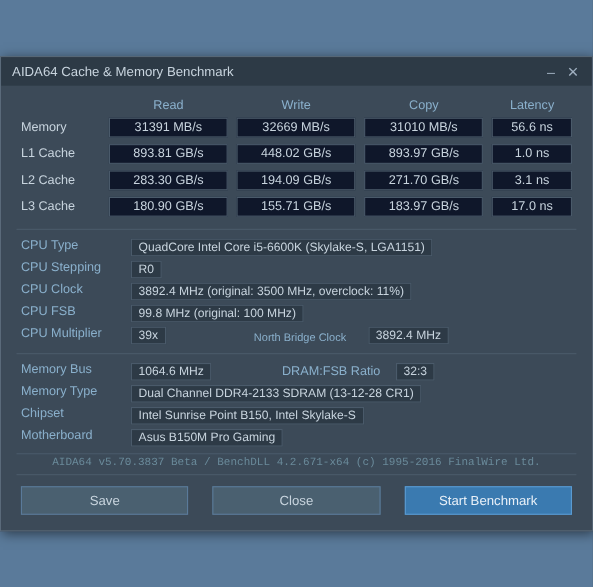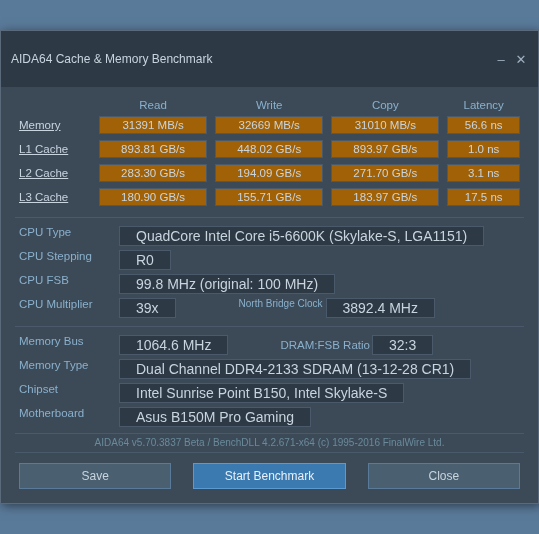--- a/index.html
+++ b/index.html
@@ -14,21 +14,21 @@
     }
     .window {
       width: 539px;
       background: #3c4a58;
       border: 1px solid #5a6a7a;
       box-shadow: 2px 2px 10px rgba(0,0,0,0.5);
     }
     .title-bar {
       background: #2d3a46;
       color: #c8d4de;
-      padding: 21px 10px;
+      padding: 6px 10px;
       display: flex;
       justify-content: space-between;
       align-items: center;
       font-size: 12px;
     }
     .title-bar-controls {
       display: flex;
       gap: 6px;
     }
     .title-btn {
@@ -63,24 +63,23 @@
       text-align: left;
     }
     .bench-table td {
       padding: 3px 4px;
       color: #c8d4de;
       font-size: 11.5px;
     }
     .bench-table td:first-child {
       color: #c8d4de;
       width: 80px;
-      text-decoration: underline;
     }
     .value-box {
-      background: #a16207;
+      background: #0f172a;
       border: 1px solid #4a5a6a;
       color: #c8d4de;
       text-align: center;
       padding: 2px 6px;
       font-size: 11.5px;
       min-width: 90px;
       display: block;
     }
     .value-box.latency {
       min-width: 60px;
@@ -118,40 +117,41 @@
       color: #8ab0cc;
       width: 100px;
       white-space: nowrap;
     }
     .info-table td.info-value {
       color: #c8d4de;
     }
     .info-value-box {
       background: #2d3a46;
       border: 1px solid #4a5a6a;
-      padding: 1px 16px;
+      padding: 1px 6px;
       display: inline-block;
-      font-size: 14px;
+      font-size: 11px;
       color: #c8d4de;
     }
     
     .multi-row {
       display: flex;
-      align-items: flex-start;
-      gap: 3px;
+      align-items: flex-end;
+      gap: 20px;
     }
     
     .footer-info {
       text-align: center;
       color: #6a8a9a;
       font-size: 10px;
       padding: 3px 0 4px 0;
       border-top: 1px solid #4a5a6a;
       border-bottom: 1px solid #4a5a6a;
       margin: 4px 0;
+      font-family: Liberation Mono, monospace;
     }
     .button-bar {
       display: flex;
       justify-content: space-between;
       padding: 6px 4px 8px 4px;
       gap: 22px;
     }
     .btn {
       flex: 1;
       padding: 5px 12px;
@@ -248,40 +248,46 @@
             <td>
               <span class="value-box">180.90 GB/s</span>
             </td>
             <td>
               <span class="value-box">155.71 GB/s</span>
             </td>
             <td>
               <span class="value-box">183.97 GB/s</span>
             </td>
             <td>
-              <span class="value-box latency">17.5 ns</span>
+              <span class="value-box latency">17.0 ns</span>
             </td>
           </tr>
         </tbody>
     </table>
 
     <hr class="divider">
 
     <table class="info-table">
       <tbody>
           <tr>
         <td class="info-label">CPU Type</td>
         <td class="info-value">
           <span class="info-value-box">QuadCore Intel Core i5-6600K  (Skylake-S, LGA1151)</span>
         </td>
       </tr>
       <tr>
         <td class="info-label">CPU Stepping</td>
         <td class="info-value">
           <span class="info-value-box">R0</span>
+        </td>
+      </tr>
+      <tr>
+        <td class="info-label">CPU Clock</td>
+        <td class="info-value">
+          <span class="info-value-box">3892.4 MHz  (original: 3500 MHz, overclock: 11%)</span>
         </td>
       </tr>
       <tr>
         <td class="info-label">CPU FSB</td>
         <td class="info-value">
           <span class="info-value-box">99.8 MHz  (original: 100 MHz)</span>
         </td>
       </tr>
       <tr>
         <td class="info-label">CPU Multiplier</td>
@@ -296,21 +302,21 @@
     </tbody>
       </table>
 
     <hr class="divider">
 
     <table class="info-table">
       <tbody>
           <tr>
         <td class="info-label">Memory Bus</td>
         <td class="info-value">
-          <div style="display:flex; align-items:center; gap:2px;">
+          <div style="display:flex; align-items:center; gap:14px;">
             <span class="info-value-box">1064.6 MHz</span>
             <span style="color:#8ab0cc; font-size:11.5px; margin-left:50px;">DRAM:FSB Ratio</span>
             <span class="info-value-box">32:3</span>
           </div>
         </td>
       </tr>
       <tr>
         <td class="info-label">Memory Type</td>
         <td class="info-value">
           <span class="info-value-box">Dual Channel DDR4-2133 SDRAM  (13-12-28 CR1)</span>
@@ -331,18 +337,18 @@
     </tbody>
       </table>
 
     <div class="footer-info">
       <span>AIDA64 v5.70.3837 Beta / BenchDLL 4.2.671-x64  (c) 1995-2016 FinalWire Ltd.</span>
     </div>
 
     <div class="btn-area">
       <div class="button-bar">
         <button class="btn">Save</button>
+        <button class="btn">Close</button>
         <button class="btn btn-primary">Start Benchmark</button>
-        <button class="btn">Close</button>
       </div>
     </div>
   </div>
 </div>
 
 </body></html>

